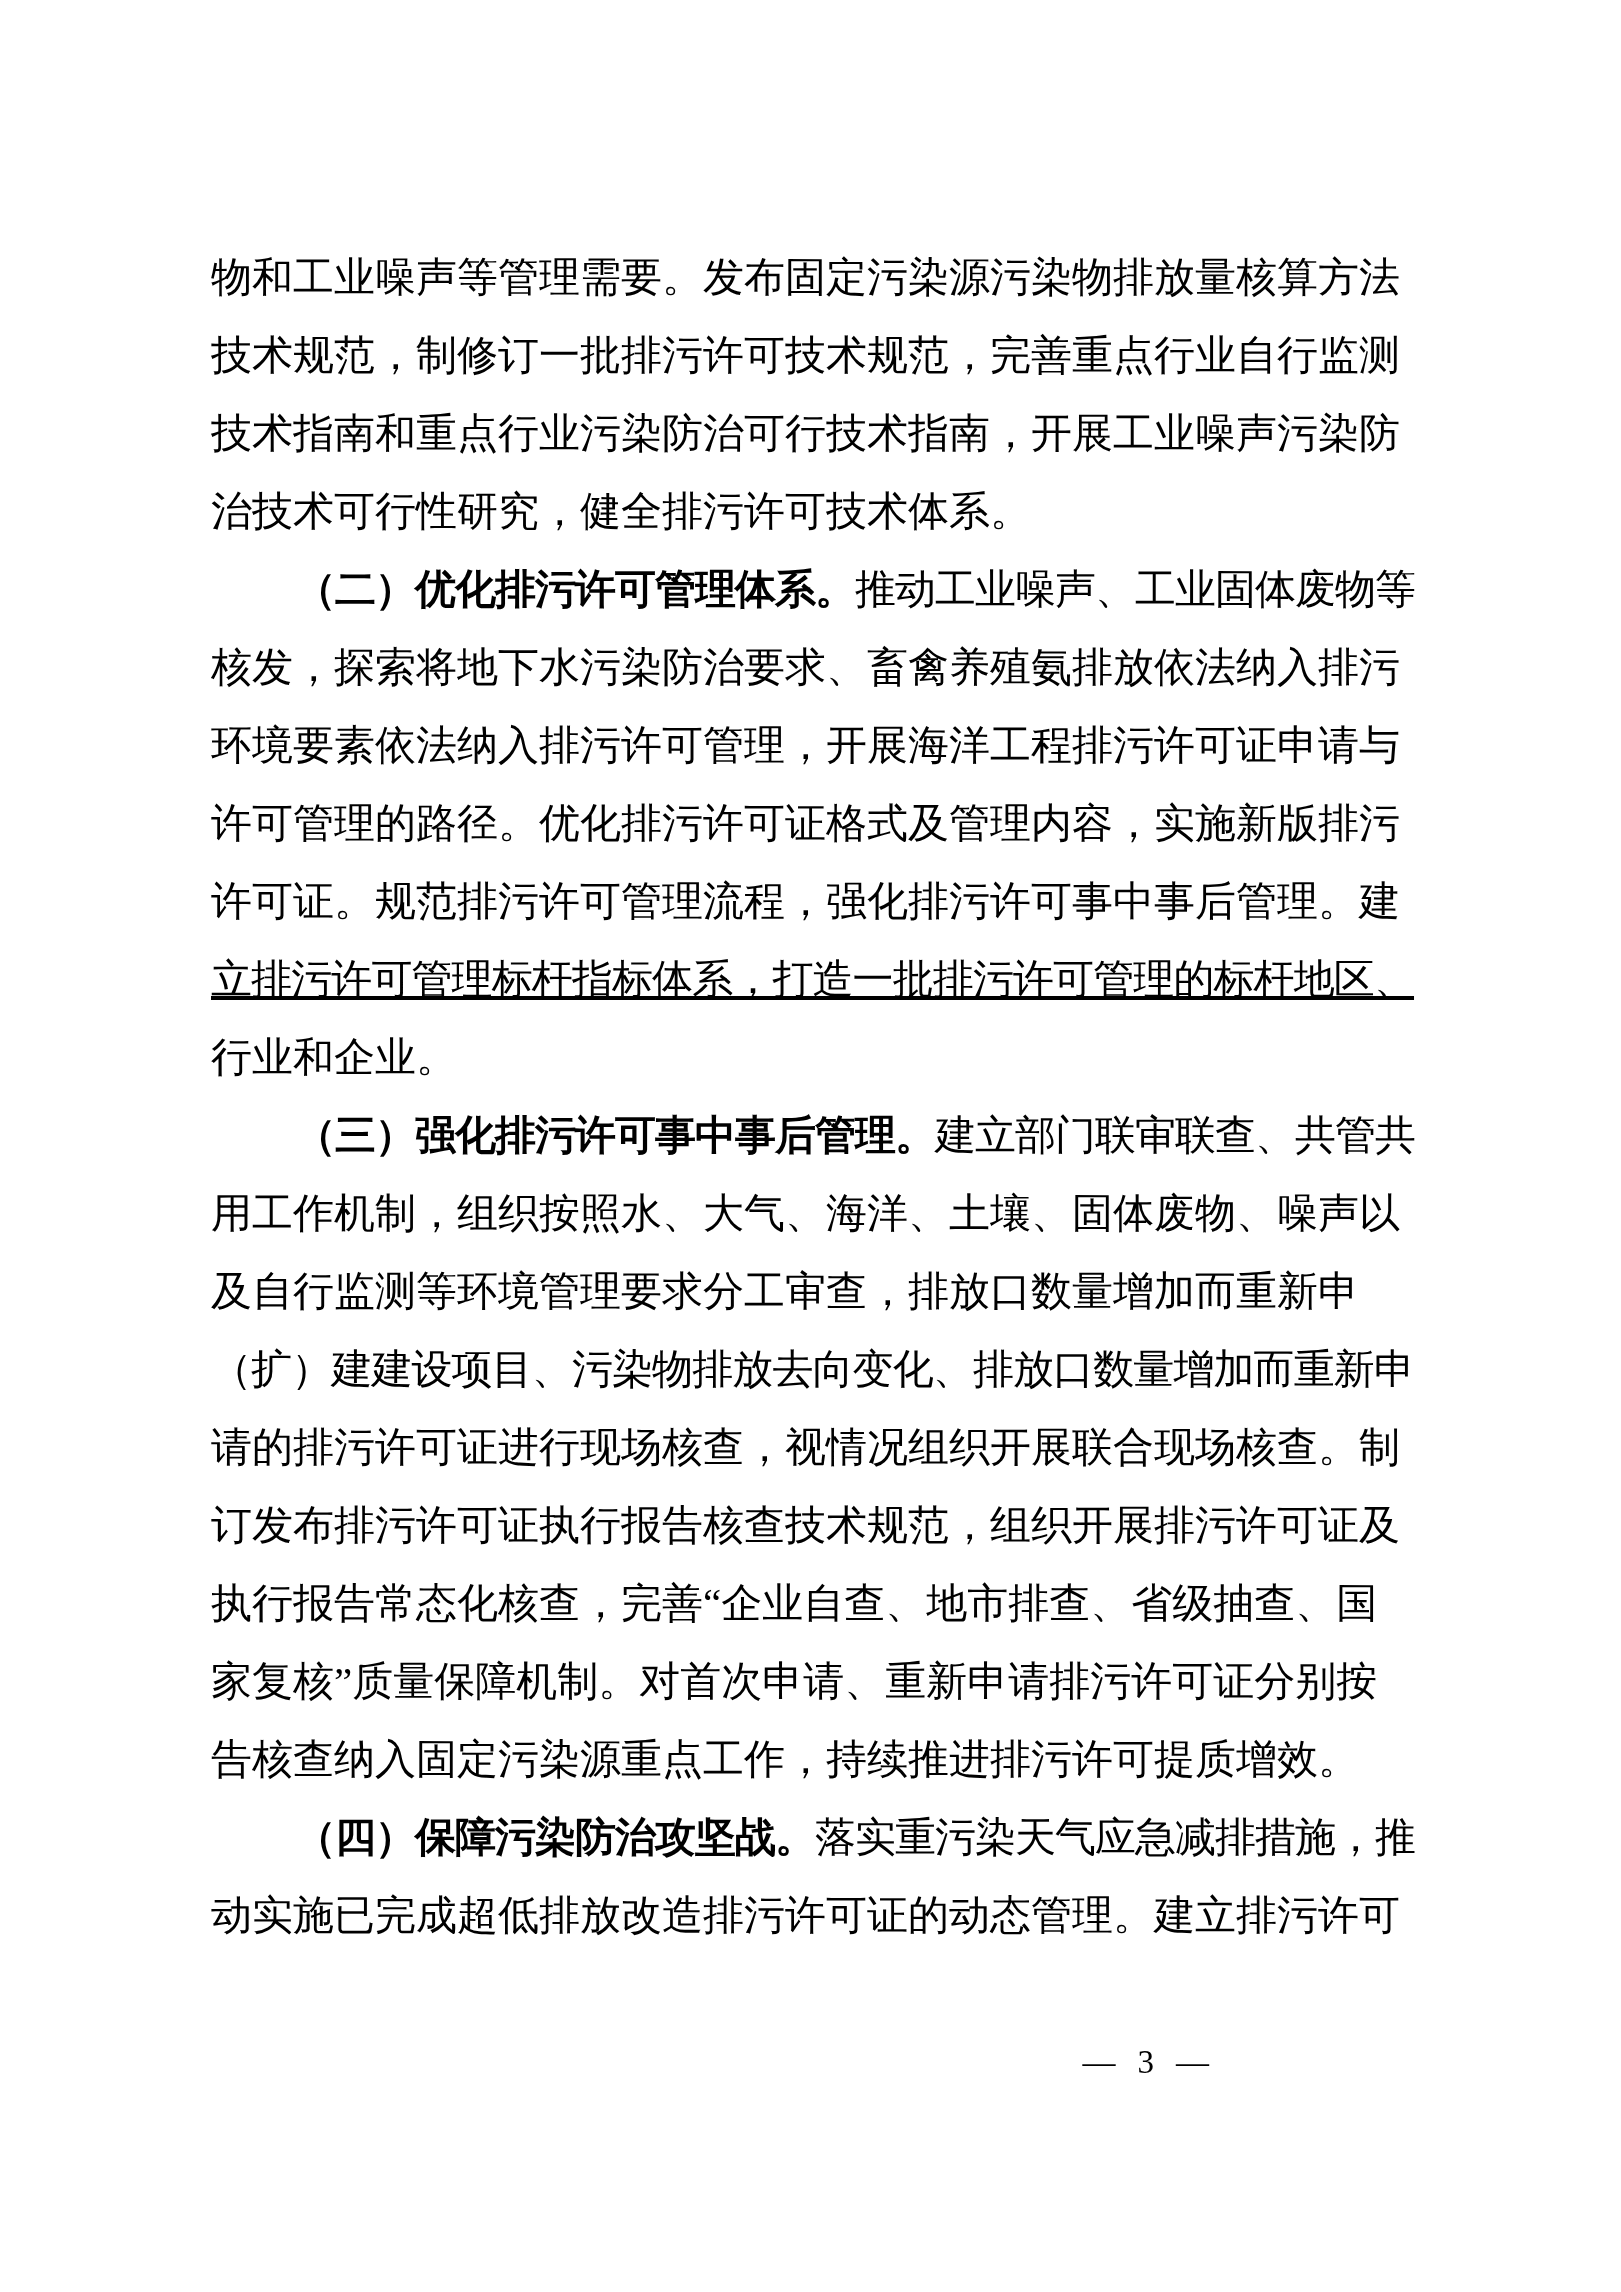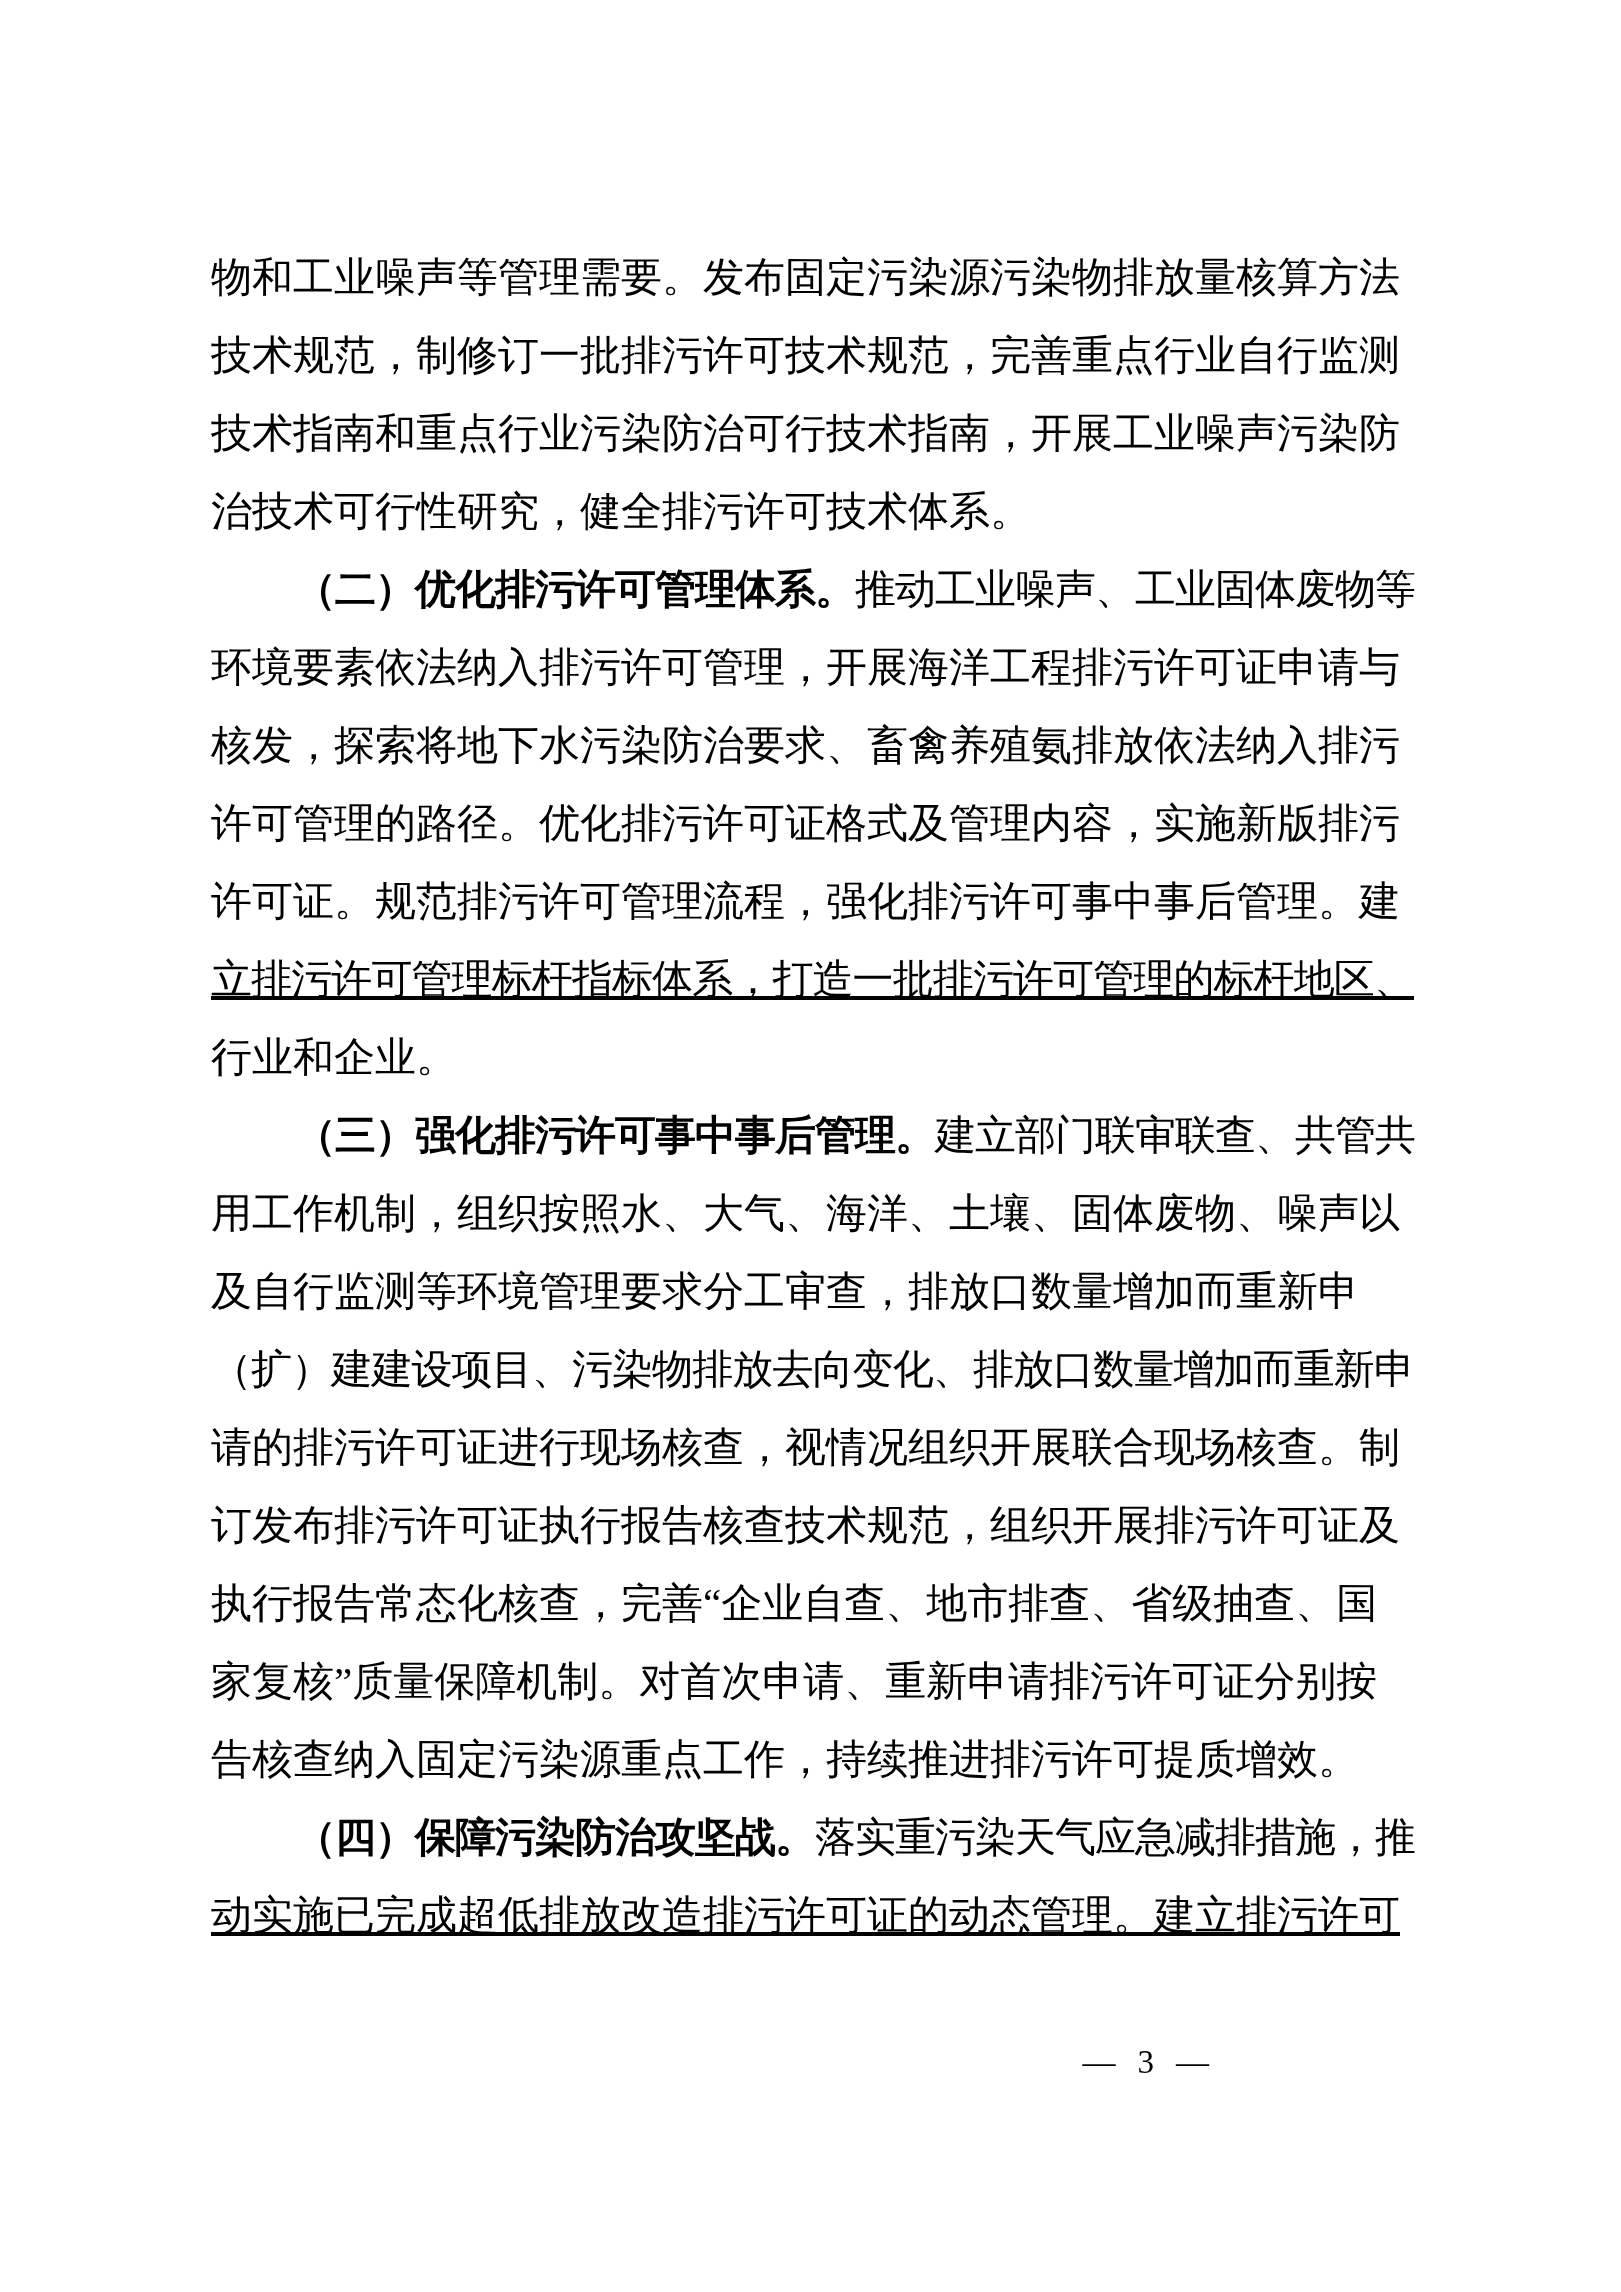--- a/index.html
+++ b/index.html
@@ -60,33 +60,33 @@
 </head>
 <body>
 
 <div class="page">
   <div class="doc-body">
       <div class="line j" style="letter-spacing: 0px;"><span class="seg">物和工业噪声等管理需要。发布固定污染源污染物排放量核算方法</span></div>
       <div class="line j" style="letter-spacing: 0px;"><span class="seg">技术规范，制修订一批排污许可技术规范，完善重点行业自行监测</span></div>
       <div class="line j" style="letter-spacing: 0px;"><span class="seg">技术指南和重点行业污染防治可行技术指南，开展工业噪声污染防</span></div>
       <div class="line"><span class="seg">治技术可行性研究，健全排污许可技术体系。</span></div>
       <div class="line ind j" style="letter-spacing: -1px;"><span class="seg bold">（二）优化排污许可管理体系。</span><span class="seg">推动工业噪声、工业固体废物等</span></div>
+      <div class="line j" style="letter-spacing: 0px;"><span class="seg">核发，探索将地下水污染防治要求、畜禽养殖氨排放依法纳入排污</span></div>
       <div class="line j" style="letter-spacing: 0px;"><span class="seg">环境要素依法纳入排污许可管理，开展海洋工程排污许可证申请与</span></div>
-      <div class="line j" style="letter-spacing: 0px;"><span class="seg">核发，探索将地下水污染防治要求、畜禽养殖氨排放依法纳入排污</span></div>
       <div class="line j" style="letter-spacing: 0px;"><span class="seg">许可管理的路径。优化排污许可证格式及管理内容，实施新版排污</span></div>
       <div class="line j" style="letter-spacing: 0px;"><span class="seg">许可证。规范排污许可管理流程，强化排污许可事中事后管理。建</span></div>
       <div class="line j" style="letter-spacing: -0.9px; text-decoration: underline;"><span class="seg">立排污许可管理标杆指标体系，打造一批排污许可管理的标杆地区、</span></div>
       <div class="line"><span class="seg">行业和企业。</span></div>
       <div class="line ind j" style="letter-spacing: -1px;"><span class="seg bold">（三）强化排污许可事中事后管理。</span><span class="seg">建立部门联审联查、共管共</span></div>
       <div class="line j" style="letter-spacing: 0px;"><span class="seg">用工作机制，组织按照水、大气、海洋、土壤、固体废物、噪声以</span></div>
       <div class="line j" style="letter-spacing: 0px;"><span class="seg">及自行监测等环境管理要求分工审查，排放口数量增加而重新申</span></div>
       <div class="line j" style="letter-spacing: -0.9px;"><span class="seg">（扩）建建设项目、污染物排放去向变化、排放口数量增加而重新申</span></div>
       <div class="line j" style="letter-spacing: 0px;"><span class="seg">请的排污许可证进行现场核查，视情况组织开展联合现场核查。制</span></div>
       <div class="line j" style="letter-spacing: 0px;"><span class="seg">订发布排污许可证执行报告核查技术规范，组织开展排污许可证及</span></div>
       <div class="line j" style="letter-spacing: 0px;"><span class="seg">执行报告常态化核查，完善“企业自查、地市排查、省级抽查、国</span></div>
       <div class="line j" style="letter-spacing: 0px;"><span class="seg">家复核”质量保障机制。对首次申请、重新申请排污许可证分别按</span></div>
       <div class="line"><span class="seg">告核查纳入固定污染源重点工作，持续推进排污许可提质增效。</span></div>
       <div class="line ind j" style="letter-spacing: -1px; font-family: Liberation Serif, serif;"><span class="seg bold">（四）保障污染防治攻坚战。</span><span class="seg">落实重污染天气应急减排措施，推</span></div>
-      <div class="line j" style="letter-spacing: 0px; text-decoration: underline;"><span class="seg">动实施已完成超低排放改造排污许可证的动态管理。建立排污许可</span></div>
+      <div class="line j" style="letter-spacing: 0px;"><span class="seg">动实施已完成超低排放改造排污许可证的动态管理。建立排污许可</span></div>
     </div>
   <div class="footer">— 3 —</div>
 </div>
 
 
 </body></html>

